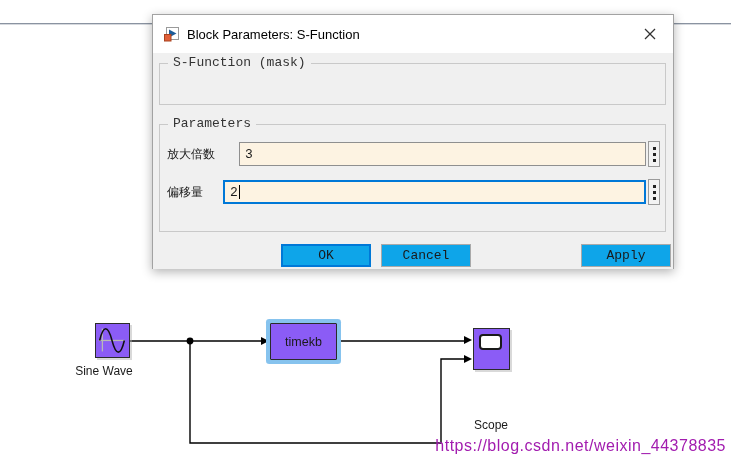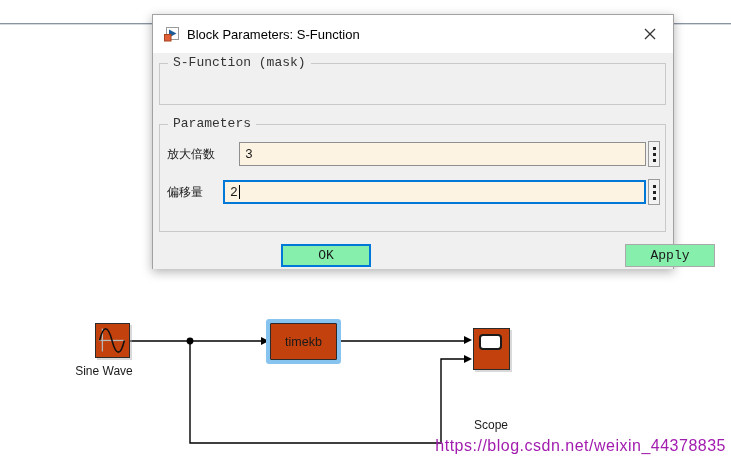--- a/index.html
+++ b/index.html
@@ -19,21 +19,21 @@
     background: #8a93a1;
     border-bottom: 1px solid #d6d9de;
     z-index: 1;
   }
 
   
   .canvas { position: absolute; inset: 0; z-index: 2; }
   .wires { position: absolute; left: 0; top: 0; width: 731px; height: 467px; }
 
   .block {
-    position: absolute; background: #c2410c;
+    position: absolute; background: #8b5cf6;
     border: 1.5px solid #2b2b2b;
     box-shadow: 2px 2px 0 rgba(170,170,170,0.45);
   }
   .block-sine { left: 95px; top: 323px; width: 35px; height: 35px; }
   .block-sfun {
     left: 270px; top: 323px; width: 67px; height: 37px;
     box-shadow: 0 0 0 4px #86c3ee;
     border-radius: 1px;
     display: flex; align-items: center; justify-content: center;
     font-size: 12.5px; color: #1a1a1a;
@@ -122,30 +122,30 @@
     position: absolute; width: 12px; height: 26px;
     background: #f3f3f3; border: 1px solid #9b9b9b;
     display: flex; flex-direction: column;
     align-items: center; justify-content: center; gap: 3px;
     cursor: pointer;
   }
   .dots-btn i { width: 3px; height: 3px; background: #222; }
 
   .dlg-btn {
     position: absolute; top: 191px; width: 90px; height: 23px;
-    background: #86efac; border: 1px solid #a9a9a9;
+    background: #0ea5e9; border: 1px solid #a9a9a9;
     font-family: "Liberation Mono", monospace;
     font-size: 13px; color: #1a1a1a;
     display: flex; align-items: center; justify-content: center;
     cursor: pointer;
   }
   .btn-ok     { left: 128px; border: 2px solid #0078d7; }
   .btn-cancel { left: 228px; }
   .btn-help   { left: 328px; }
-  .btn-apply  { left: 428px; margin-left: 44px; }
+  .btn-apply  { left: 428px; }
 </style>
 </head>
 <body>
 
 <div class="bg-rule"></div>
 
 <div class="canvas">
 
   <svg class="wires" viewBox="0 0 731 467" xmlns="http://www.w3.org/2000/svg">
 
@@ -228,15 +228,16 @@
     </div>
     <div class="dots-btn" style="left:495px; top:126px;">
       <span style="display:flex;flex-direction:column;gap:3px;align-items:center;">
         <i></i>
           <i></i>
           <i></i>
       </span>
     </div>
 
     <div class="dlg-btn btn-ok">OK</div>
+    <div class="dlg-btn btn-cancel">Cancel</div>
     <div class="dlg-btn btn-apply">Apply</div>
   </div>
 </div>
 
 </body></html>

